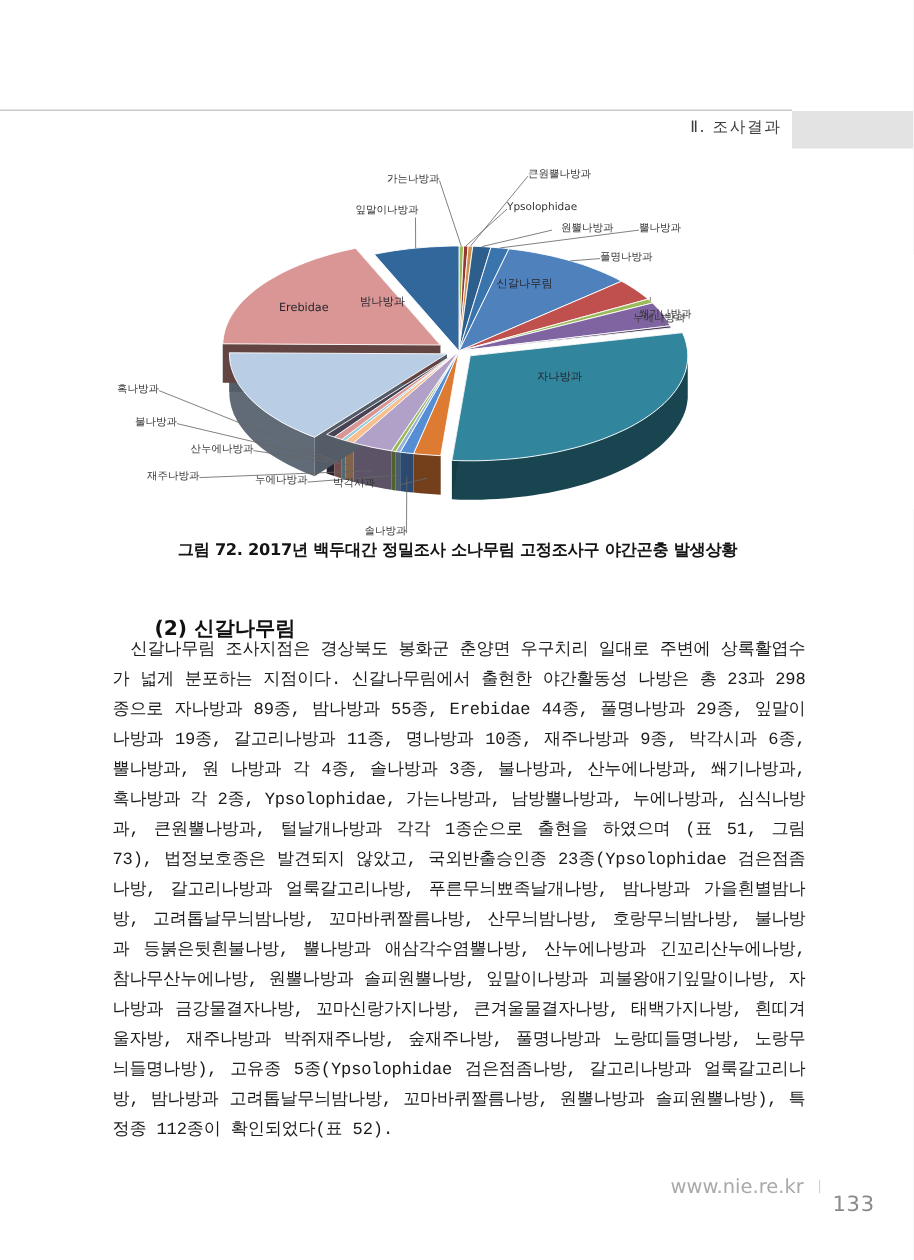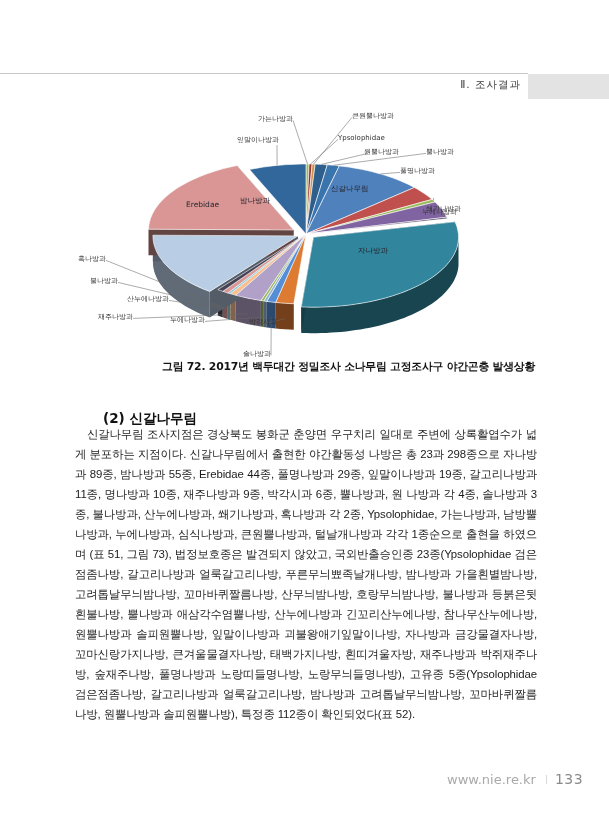--- a/index.html
+++ b/index.html
@@ -5,30 +5,30 @@
   html,body{margin:0;padding:0;background:#f2f2f2;}
   .page{position:relative;width:609px;height:840px;background:#ffffff;overflow:hidden;
         font-family:"DejaVu Sans",sans-serif;}
   .header-rule{position:absolute;left:0;top:73px;width:528px;height:1px;background:#c9c9c9;}
   .header-title{position:absolute;top:78px;right:88px;font-size:10.5px;color:#3c3c3c;letter-spacing:1px;}
   .header-tab{position:absolute;left:528px;top:74px;width:81px;height:25px;background:#e3e3e3;}
   .chart-wrap{position:absolute;left:70px;top:106px;width:480px;height:270px;}
   .chart-wrap svg{position:absolute;left:0;top:0;}
   .pie-label{position:absolute;font-size:7px;line-height:9px;color:#333;white-space:nowrap;}
   .pie-label.inside{color:#26262e;font-size:7.5px;}
-  .fig-caption{position:absolute;left:75px;top:360px;width:460px;text-align:right;
+  .fig-caption{position:absolute;left:75px;top:360px;width:460px;text-align:center;
                font-size:10.8px;font-weight:600;color:#141414;letter-spacing:-0.2px;}
   .sec-heading{position:absolute;left:87px;top:394px;margin:16px;font-size:13.5px;font-weight:700;color:#111;}
   .body-par{position:absolute;left:75px;top:424px;width:462px;margin:0;
-            font-family:Liberation Sans, sans-serif;font-size:11.4px;line-height:20px;
+            font-family:Liberation Mono, monospace;font-size:11.4px;line-height:20px;
             color:#1b1b1b;text-align:justify;text-indent:12px;letter-spacing:-0.1px;}
   .footer{position:absolute;left:447px;top:771px;display:flex;align-items:center;}
   .footer-url{font-size:13px;color:#a9a9a9;}
   .footer-sep{font-size:9px;color:#cfcfcf;margin:0 7px 0 9px;}
-  .footer-page{font-size:14px;color:#8a8a8a;letter-spacing:0.5px;}
+  .footer-page{font-size:14px;color:#8a8a8a;letter-spacing:0.5px;margin-top:24px;}
 </style>
 </head>
 <body>
 
 <div class="page">
   <div class="header-rule"></div>
   <span class="header-title">Ⅱ. 조사결과</span>
   <div class="header-tab"></div>
 
   <div class="chart-wrap">
@@ -87,28 +87,28 @@
         <line x1="63" y1="212.4" x2="178.0" y2="207.8" stroke="#666" stroke-width="0.55"></line>
         <line x1="99" y1="194.4" x2="163.1" y2="204.1" stroke="#666" stroke-width="0.55"></line>
         <line x1="48" y1="176.4" x2="155.3" y2="201.8" stroke="#666" stroke-width="0.55"></line>
         <line x1="36" y1="154.4" x2="150.3" y2="200.1" stroke="#666" stroke-width="0.55"></line>
         <line x1="207" y1="39" x2="207.1" y2="59.4" stroke="#666" stroke-width="0.55"></line>
       </svg>
     <div id="pie-labels">
         <div class="pie-label" style="left: 188px; top: 9px;">가는나방과</div>
         <div class="pie-label" style="left: 268px; top: 28px;">Ypsolophidae</div>
         <div class="pie-label" style="left: 282px; top: 6px;">큰원뿔나방과</div>
-        <div class="pie-label" style="left: 294px; top: 42px;">원뿔나방과</div>
+        <div class="pie-label" style="left: 304px; top: 42px;">원뿔나방과</div>
         <div class="pie-label" style="left: 356px; top: 42px;">뿔나방과</div>
         <div class="pie-label" style="left: 330px; top: 61px;">풀명나방과</div>
         <div class="pie-label inside" style="left: 261px; top: 78px;">신갈나무림</div>
         <div class="pie-label" style="left: 356px; top: 83px; margin-top: 16px;">쐐기나방과</div>
         <div class="pie-label" style="left: 352px; top: 102px;">누에나방과</div>
         <div class="pie-label inside" style="left: 288px; top: 140px;">자나방과</div>
-        <div class="pie-label" style="left: 179px; top: 212px;">박각시과</div>
+        <div class="pie-label" style="left: 152px; top: 212px;">박각시과</div>
         <div class="pie-label" style="left: 173px; top: 244px;">솔나방과</div>
         <div class="pie-label" style="left: 100px; top: 210px;">누에나방과</div>
         <div class="pie-label" style="left: 28px; top: 207px;">재주나방과</div>
         <div class="pie-label" style="left: 57px; top: 189px;">산누에나방과</div>
         <div class="pie-label" style="left: 20px; top: 171px;">불나방과</div>
         <div class="pie-label" style="left: 8px; top: 149px;">혹나방과</div>
         <div class="pie-label inside" style="left: 116px; top: 94px;">Erebidae</div>
         <div class="pie-label inside" style="left: 170px; top: 63px; margin-top: 27px;">밤나방과</div>
         <div class="pie-label" style="left: 167px; top: 30px;">잎말이나방과</div>
       </div>

